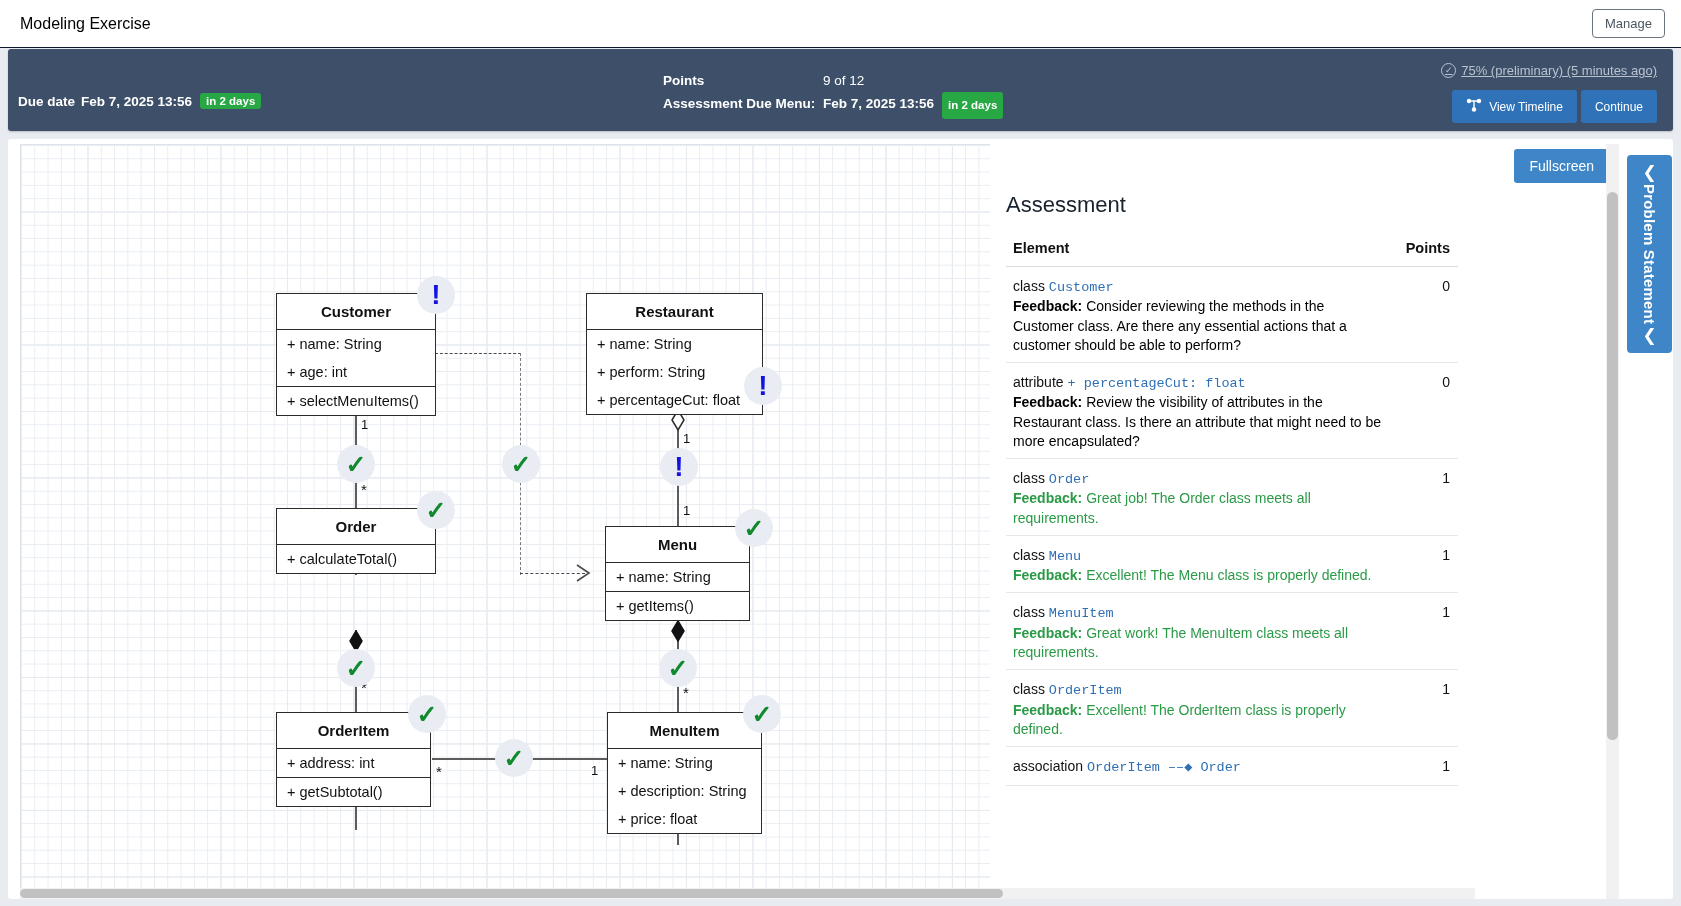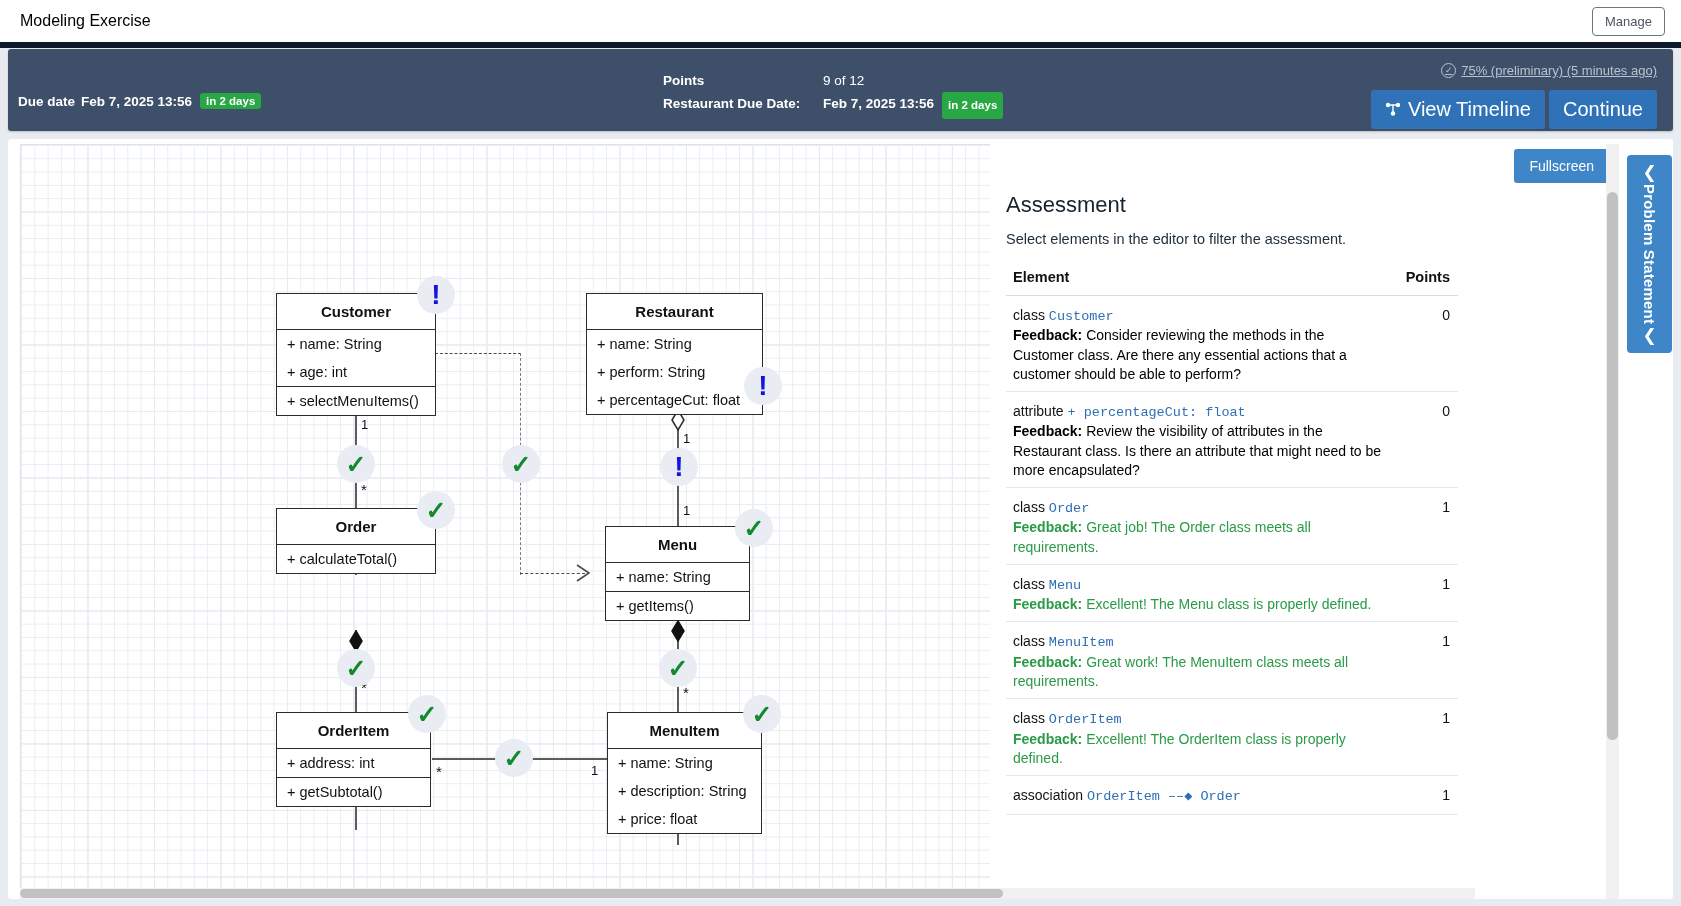--- a/index.html
+++ b/index.html
@@ -8,21 +8,21 @@
     width: 1681px; height: 906px;
     background: #e8ebf0;
     font-family: "Liberation Sans", sans-serif;
     overflow: hidden;
   }
 
   
   .topbar {
     position: absolute; top: 0; left: 0; width: 1681px; height: 48px;
     background: #ffffff;
-    border-bottom: 6px solid #0f172a;
+    border-bottom: 1px solid #0f172a;
     display: flex; align-items: center; justify-content: space-between;
     padding: 0 16px 0 20px;
   }
   .manage-btn {
     border: 1px solid #6c757d; color: #4a5560; background: #fff;
     border-radius: 4px; font-size: 13px; padding: 6px 12px; cursor: pointer;
     font-family: "Liberation Sans", sans-serif;
   }
 
   
@@ -56,21 +56,21 @@
     display: flex; align-items: center; gap: 5px; cursor: pointer;
   }
   .score-circle {
     width: 15px; height: 15px; border: 1.4px solid #b9c2cf; border-radius: 50%;
     display: inline-flex; align-items: center; justify-content: center;
     font-size: 9px; line-height: 1; text-decoration: none;
   }
   .hdr-buttons { position: absolute; right: 16px; top: 41px; display: flex; gap: 4px; }
   .btn-blue {
     background: #3072b8; color: #fff; border: none; border-radius: 3px;
-    font-size: 20px; padding: 8px 14px; cursor: pointer;
+    font-size: 12px; padding: 8px 14px; cursor: pointer;
     display: flex; align-items: center; gap: 7px;
     font-family: "Liberation Sans", sans-serif;
   }
 
   
   .editor-wrap {
     position: absolute; top: 139px; left: 8px; width: 1665px; height: 760px;
     background: #fff; border-radius: 3px; overflow: hidden;
   }
   .canvas {
@@ -209,21 +209,21 @@
   <div class="hdr-due">
     <b>Due date</b><span class="val">Feb 7, 2025 13:56</span><span class="badge">in 2 days</span>
   </div>
 
   <div class="pts-block">
     <div class="pts-row">
       <span class="pts-lbl">Points</span>
       <span class="pts-val normal">9 of 12</span>
     </div>
     <div class="pts-row">
-      <span class="pts-lbl">Restaurant Due Date:</span>
+      <span class="pts-lbl">Assessment Due Menu:</span>
       <span class="pts-val">Feb 7, 2025 13:56</span>
       <span class="badge">in 2 days</span>
     </div>
   </div>
 
   <div class="score-link">
     <span class="score-circle">✓</span>
     <span>75% (preliminary) (5 minutes ago)</span>
   </div>
 
@@ -389,21 +389,20 @@
       </div>
       <div class="mk" style="left:474px; top:594px;">
         <span class="chk">✓</span>
       </div>
 
     </div>
   </div>
 
   <div class="assess">
     <h2>Assessment</h2>
-    <div class="sub">Select elements in the editor to filter the assessment.</div>
 
     <table class="atable">
       <thead>
         <tr>
           <th>Element</th>
           <th class="pts">Points</th>
         </tr>
       </thead>
       <tbody>
           <tr>

